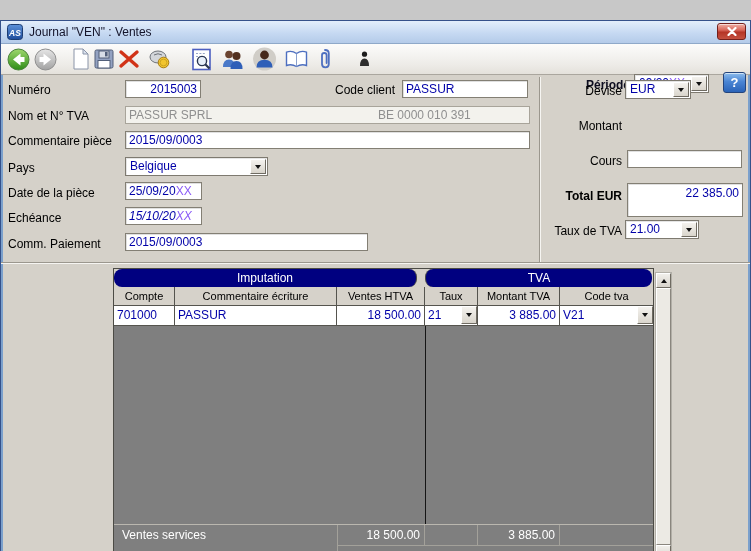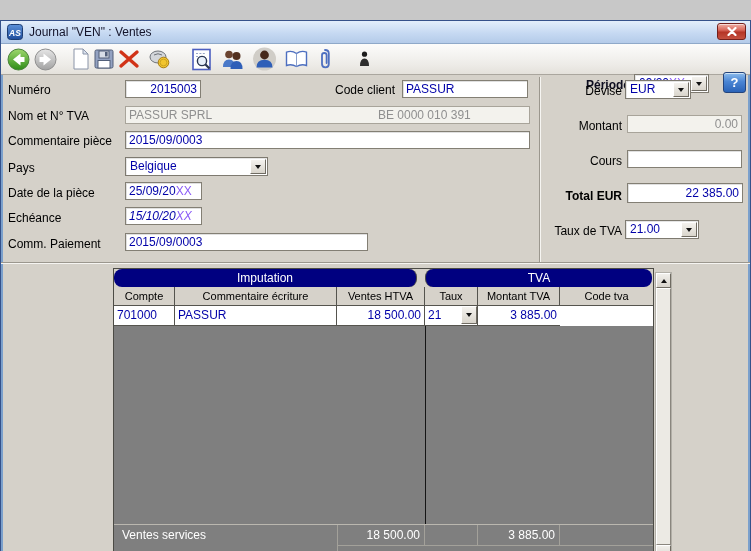--- a/index.html
+++ b/index.html
@@ -281,27 +281,26 @@
 
   <span class="lbl right" style="left:502px; top:62px;">Devise</span>
   <div class="combo" style="left:625px; top:60px; width:66px; height:19px;">
     <span class="cval">EUR</span>
     <span class="cbtn">
         <span class="arr-down"></span>
       </span>
   </div>
 
   <span class="lbl right" style="left:502px; top:97px;">Montant</span>
-  <div class="fld disabled right" style="left:627px; top:95px; width:115px; height:18px;">0.00</div>
 
   <span class="lbl right" style="left:502px; top:132px;">Cours</span>
   <div class="fld" style="left:627px; top:130px; width:115px; height:18px;"></div>
 
   <span class="lbl right bold" style="left:502px; top:167px;">Total EUR</span>
-  <div class="fld right" style="left:627px; top:163px; width:116px; height:20px; line-height:16px;">22 385.00</div>
+  <div class="fld right" style="left:627px; top:163px; width:116px; height:34px; line-height:16px;">22 385.00</div>
 
   <span class="lbl right" style="left:502px; top:202px;">Taux de TVA</span>
   <div class="combo" style="left:625px; top:200px; width:74px; height:19px;padding-left:8px;">
     <span class="cval">21.00</span>
     <span class="cbtn">
         <span class="arr-down"></span>
       </span>
   </div>
 
   <div class="vline"></div>
@@ -327,20 +326,26 @@
       <div class="gd" style="width:61px;">701000</div>
       <div class="gd" style="width:162px;">PASSUR</div>
       <div class="gd right" style="width:88px;">18 500.00</div>
       <div class="gd" style="width:53px;">
         <span>21</span>
         <span class="cbtn" style="right:0; top:0; bottom:1px;">
             <span class="arr-down"></span>
           </span>
       </div>
       <div class="gd right" style="width:82px;">3 885.00</div>
+      <div class="gd" style="width:93px;">
+        <span>V21</span>
+        <span class="cbtn" style="right:0; top:0; bottom:1px;">
+            <span class="arr-down"></span>
+          </span>
+      </div>
     </div>
 
     <div class="g-body">
       <div class="g-vdiv"></div>
     </div>
 
     <div class="g-foot">
       <div class="gf" style="width:224px; padding-left:8px;">Ventes services</div>
       <div class="gf right" style="width:87px;">18 500.00</div>
       <div class="gf" style="width:53px;"></div>

